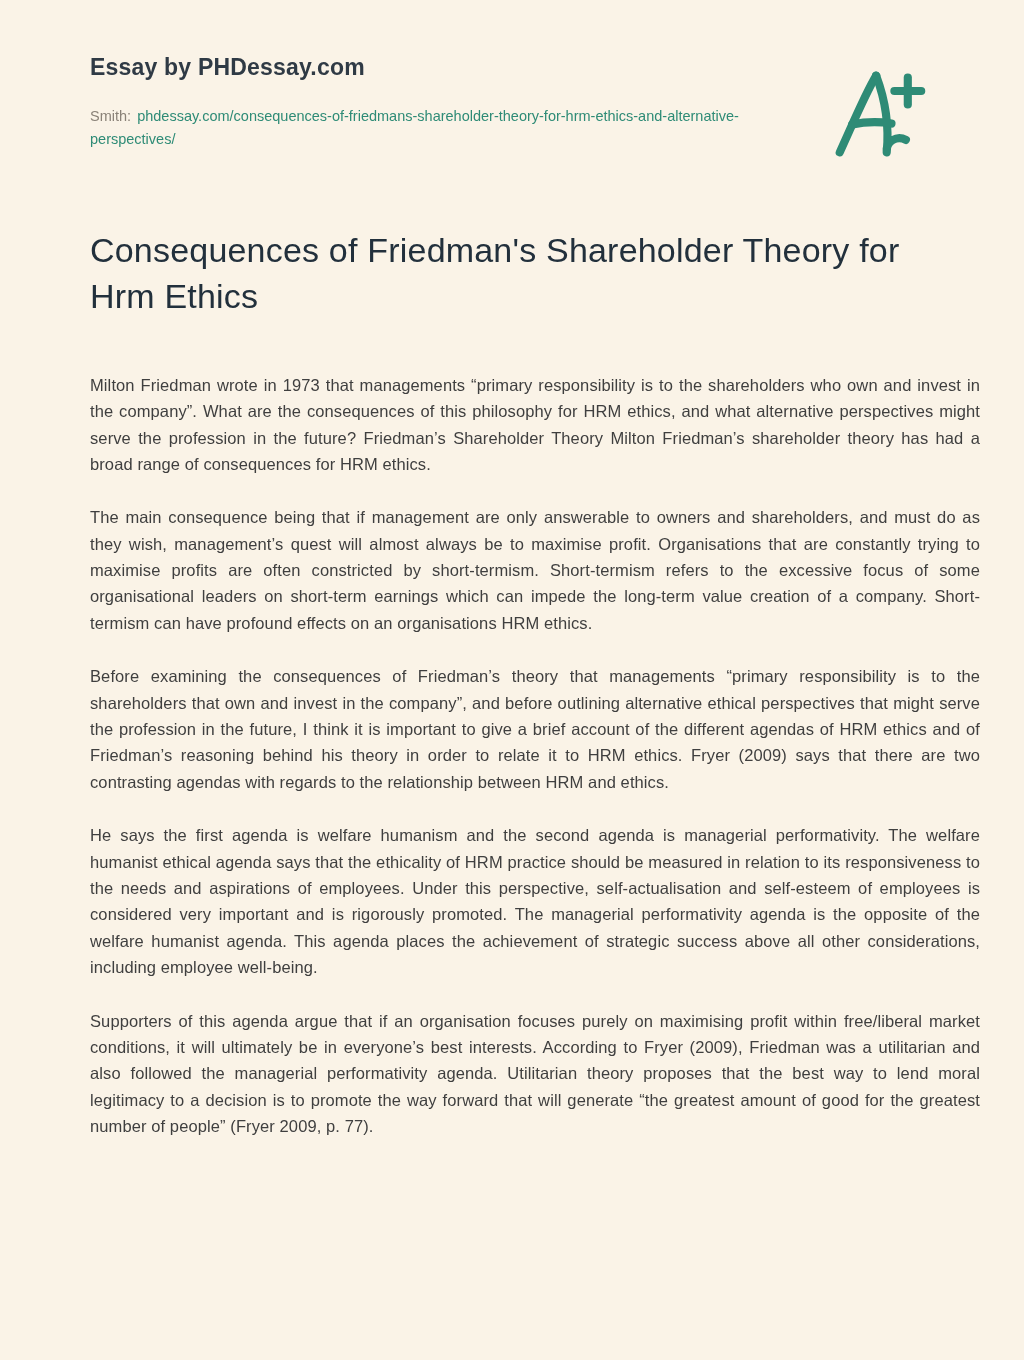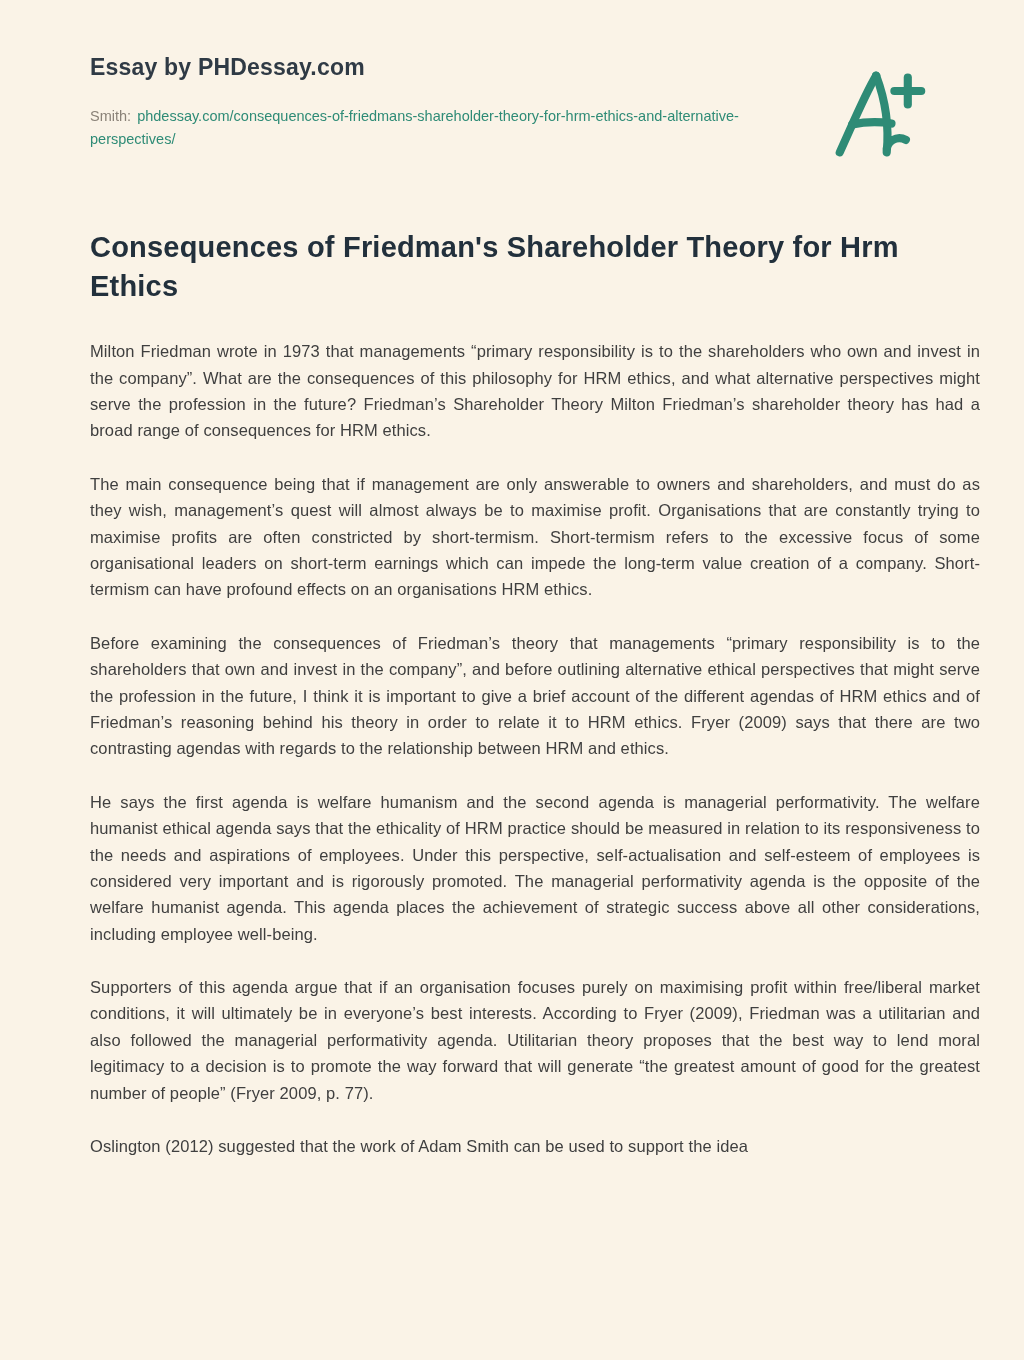--- a/index.html
+++ b/index.html
@@ -44,29 +44,29 @@
   }
   .logo {
     position: absolute;
     top: 68px;
     right: 96px;
     width: 96px;
     height: 92px;
   }
   .title {
     margin: 76px 0 0 0;
-    font-size: 29px;
-    font-weight: 700;
+    font-size: 34px;
+    font-weight: 400;
     color: #22303C;
     line-height: 1.35;
     max-width: 830px;
     letter-spacing: 0.2px;
   }
   .body-text {
-    margin-top: 32px;
+    margin-top: 52px;
   }
   .body-text p {
     margin: 0 0 27px 0;
     font-size: 16.5px;
     line-height: 1.6;
     color: #3F3F3F;
     text-align: justify;
     letter-spacing: 0.1px;
   }
 </style>
@@ -99,16 +99,15 @@
   </div>
 
   <h1 class="title">Consequences of Friedman's Shareholder Theory for Hrm Ethics</h1>
 
   <div class="body-text">
     <p>Milton Friedman wrote in 1973 that managements “primary responsibility is to the shareholders who own and invest in the company”. What are the consequences of this philosophy for HRM ethics, and what alternative perspectives might serve the profession in the future? Friedman’s Shareholder Theory Milton Friedman’s shareholder theory has had a broad range of consequences for HRM ethics.</p>
     <p>The main consequence being that if management are only answerable to owners and shareholders, and must do as they wish, management’s quest will almost always be to maximise profit. Organisations that are constantly trying to maximise profits are often constricted by short-termism. Short-termism refers to the excessive focus of some organisational leaders on short-term earnings which can impede the long-term value creation of a company. Short-termism can have profound effects on an organisations HRM ethics.</p>
     <p>Before examining the consequences of Friedman’s theory that managements “primary responsibility is to the shareholders that own and invest in the company”, and before outlining alternative ethical perspectives that might serve the profession in the future, I think it is important to give a brief account of the different agendas of HRM ethics and of Friedman’s reasoning behind his theory in order to relate it to HRM ethics. Fryer (2009) says that there are two contrasting agendas with regards to the relationship between HRM and ethics.</p>
     <p>He says the first agenda is welfare humanism and the second agenda is managerial performativity. The welfare humanist ethical agenda says that the ethicality of HRM practice should be measured in relation to its responsiveness to the needs and aspirations of employees. Under this perspective, self-actualisation and self-esteem of employees is considered very important and is rigorously promoted. The managerial performativity agenda is the opposite of the welfare humanist agenda. This agenda places the achievement of strategic success above all other considerations, including employee well-being.</p>
     <p>Supporters of this agenda argue that if an organisation focuses purely on maximising profit within free/liberal market conditions, it will ultimately be in everyone’s best interests. According to Fryer (2009), Friedman was a utilitarian and also followed the managerial performativity agenda. Utilitarian theory proposes that the best way to lend moral legitimacy to a decision is to promote the way forward that will generate “the greatest amount of good for the greatest number of people” (Fryer 2009, p. 77).</p>
-    <p>Oslington (2012) suggested that the work of Adam Smith can be used to support the idea</p>
   </div>
 
 </div>
 
 </body></html>

